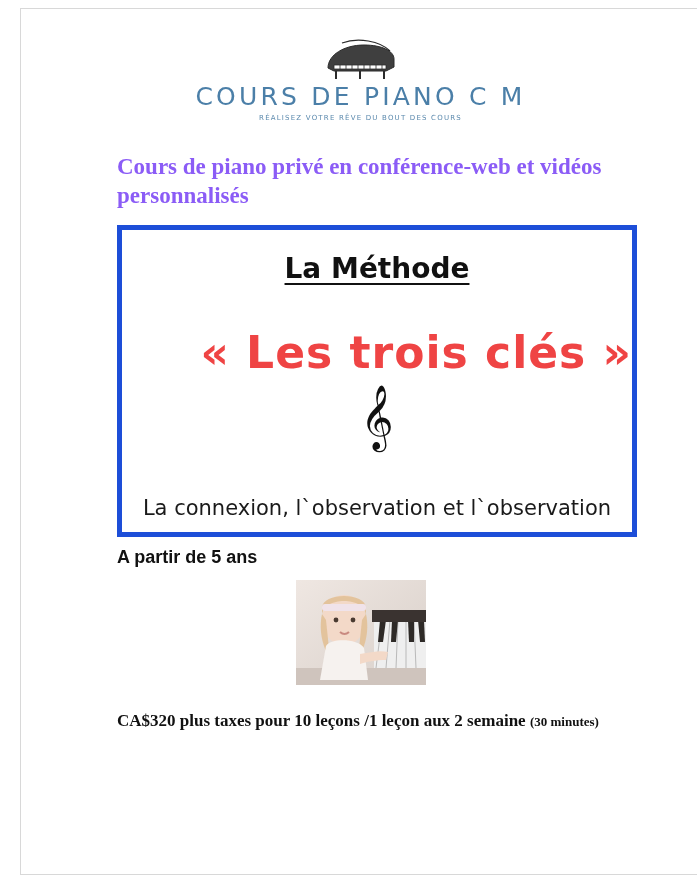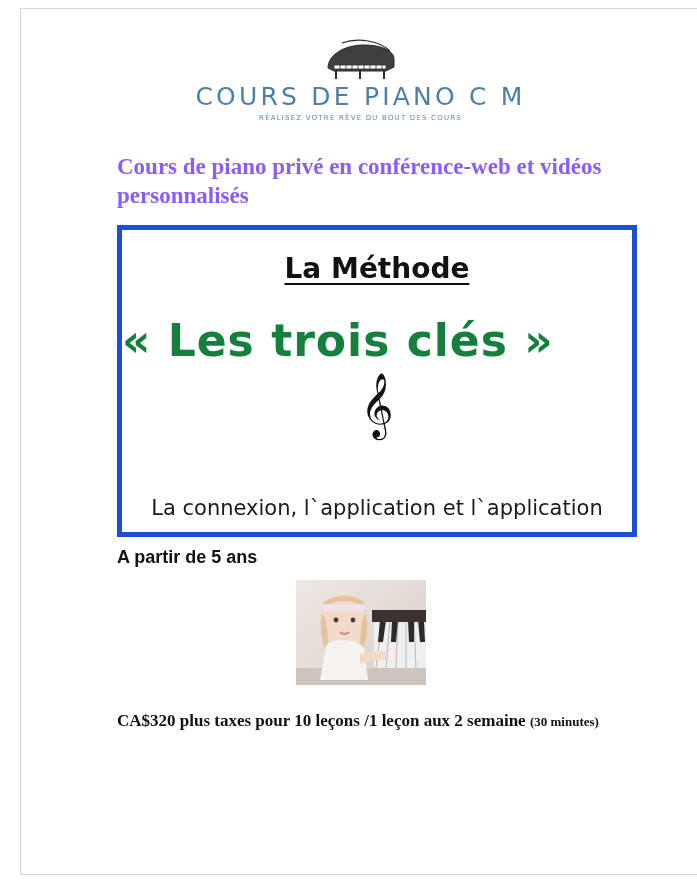--- a/index.html
+++ b/index.html
@@ -85,26 +85,26 @@
     text-align: center;
     margin-top: 22px;
     font-family: "DejaVu Sans", sans-serif;
     font-size: 28px;
     font-weight: bold;
     color: #111111;
     text-decoration: underline;
     text-underline-offset: 5px;
   }
   .method-keys {
-    text-align: left;
-    margin-top: 30px;
+    text-align: right;
+    margin-top: 42px;
     font-family: "DejaVu Sans", sans-serif;
     font-size: 44px;
     font-weight: bold;
-    color: #15803d;
+    color: #ef4444;
     letter-spacing: 1px;
   }
   .clef {
     text-align: center;
     margin-top: 14px;
     font-family: "DejaVu Serif", serif;
     font-size: 56px;
     line-height: 0.9;
     color: #111111;
   }
@@ -178,21 +178,21 @@
     <div class="logo-sub">RÉALISEZ VOTRE RÊVE DU BOUT DES COURS</div>
   </div>
 
   <div class="headline">Cours de piano privé en conférence-web et vidéos personnalisés</div>
 
 
   <div class="method-box">
     <div class="method-title">La Méthode</div>
     <div class="method-keys">« Les trois clés »</div>
     <div class="clef">𝄞</div>
-    <div class="method-footer">La connexion, l`application et l`application</div>
+    <div class="method-footer">La connexion, l`observation et l`observation</div>
   </div>
 
   <div class="age-line">A partir de 5 ans</div>
 
   <div class="photo-wrap">
     <svg class="photo" viewBox="0 0 130 105">
       <defs>
         <linearGradient id="bgg" x1="0" y1="0" x2="1" y2="1">
           <stop offset="0%" stop-color="#efe7e2"></stop>
           <stop offset="100%" stop-color="#d8cfc9"></stop>

